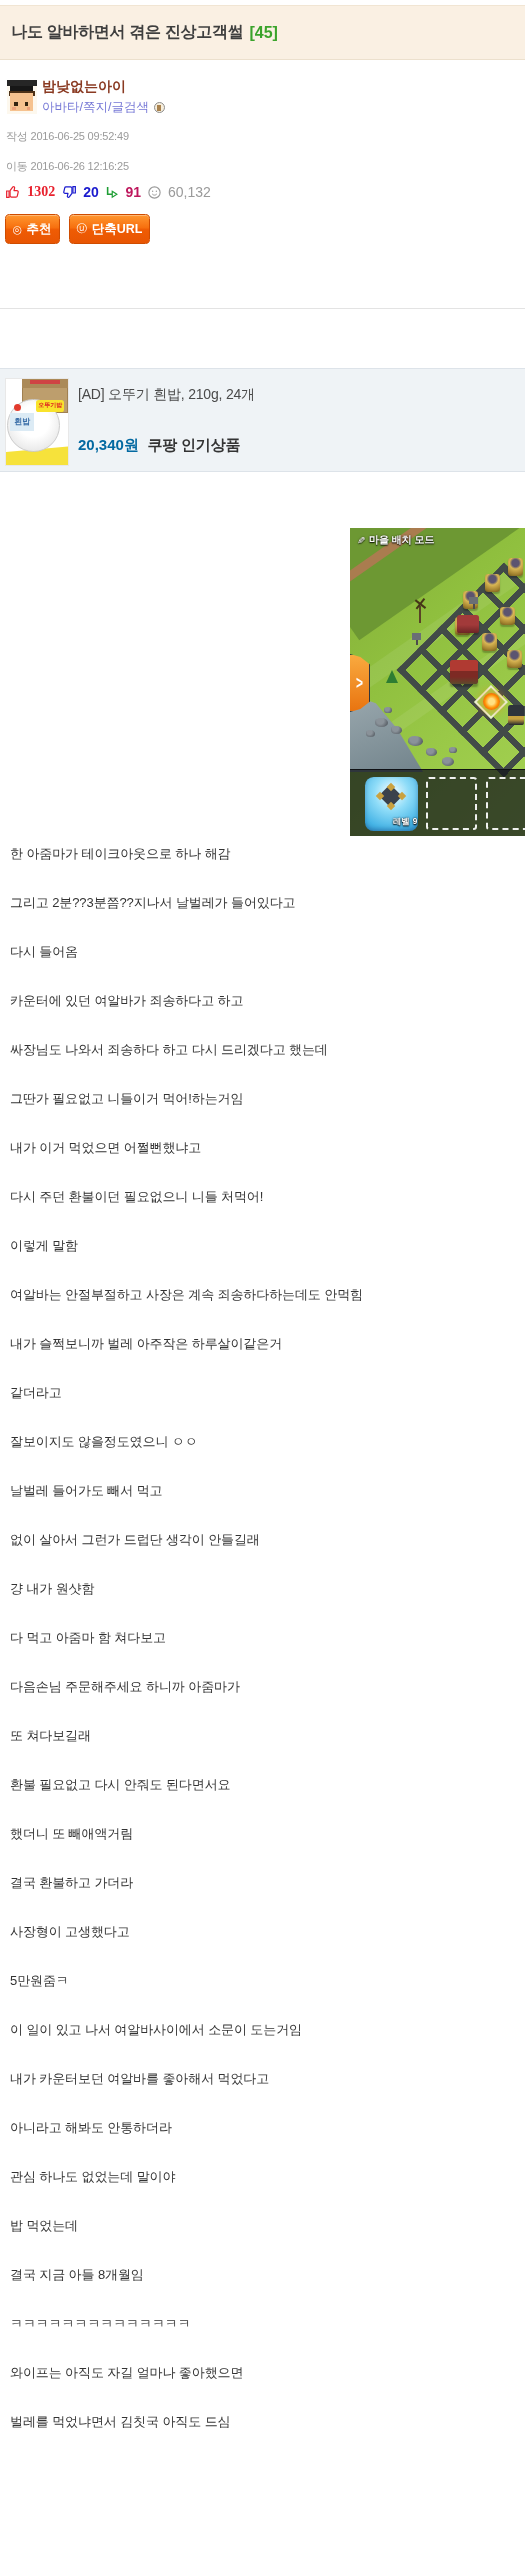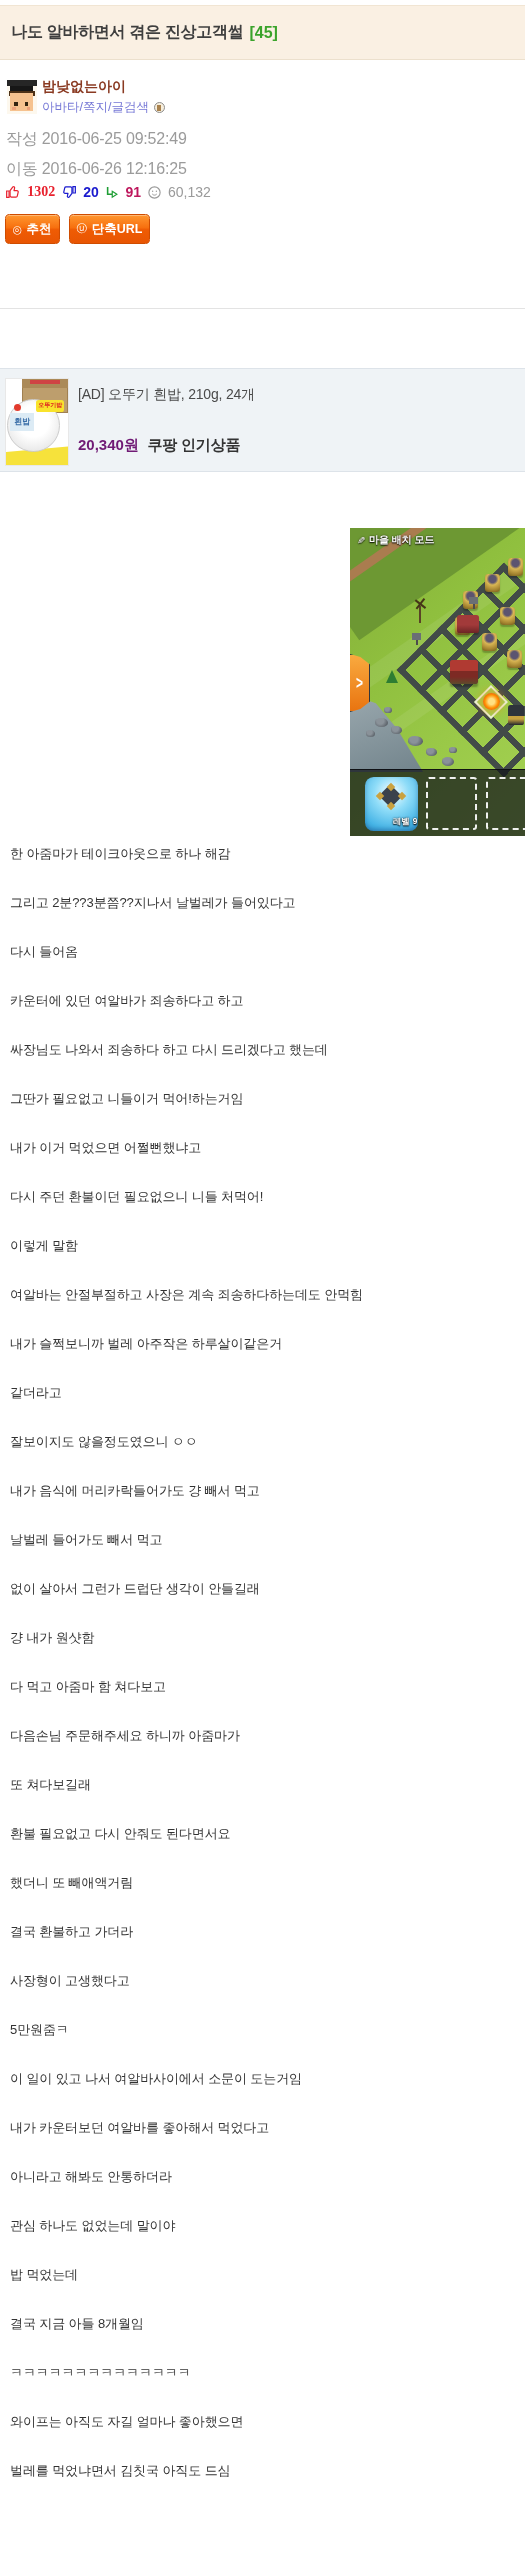--- a/index.html
+++ b/index.html
@@ -29,21 +29,21 @@
   .avatar .blush { position:absolute; top:14px; width:3.3px; height:2.6px; background:#eda27b; }
   .avatar .blush.l { left:2.6px; } .avatar .blush.r { left:17px; }
 
   .author-name { position:absolute; left:42px; top:78px; font-size:14px; font-weight:bold; color:#8a3a22; }
   .author-links { position:absolute; left:42px; top:99px; font-size:12.5px; color:#7577d6; display:flex; align-items:center; gap:4.6px; }
   .member-icon { width:11.2px; height:11.2px; border-radius:50%; border:1.3px solid #8d8d8d; background:#f6eedd;
     display:inline-flex; align-items:center; justify-content:center; }
   .member-icon i { width:4px; height:6px; background:#a9824e; display:block; }
 
   
-  .date-row { position:absolute; left:6px; font-size:16px; color:#9b9b9b; letter-spacing:-0.2px; }
+  .date-row { position:absolute; left:6px; font-size:11px; color:#9b9b9b; letter-spacing:-0.2px; }
   .date-created { top:129px; } .date-moved { top:159px; }
   .votes { position:absolute; left:5.3px; top:184px; display:flex; align-items:center; gap:6px; font-size:14px; font-weight:bold; }
   .votes svg { display:block; }
   .v-up { color:#e8212e;font-family:Liberation Serif, serif; } .v-down { color:#1a1ace; } .v-re { color:#be185d;text-align:right; }
   .v-views { color:#9a9a9a; font-weight:normal; }
 
   
   .btn {
     position:absolute; top:214px; height:30px; border-radius:4.6px;
     background:linear-gradient(180deg,#ff9730 0%,#f7700f 45%,#ef5c04 52%,#e85503 100%);
@@ -55,21 +55,21 @@
   .btn-rec { left:4.6px;  width:55px; }
   .btn-url { left:69px; width:81px; }
 
   .divider { position:absolute; left:0; top:308px; width:526px; height:1.3px; background:#e3e3e3; }
 
   
   .ad { position:absolute; left:0; top:368px; width:526px; height:104px; background:#eff3f6;
         border-top:0.7px solid #dde3e9; border-bottom:0.7px solid #dde3e9; }
   .ad-title { position:absolute; left:78px; top:17px; font-size:14px; color:#4a4a4a; letter-spacing:-0.2px; }
   .ad-price-row { position:absolute; left:78px; top:67px; display:flex; gap:8.6px; align-items:baseline; }
-  .ad-price { color:#701a75; font-size:15px; font-weight:bold; }
+  .ad-price { color:#0369a1; font-size:15px; font-weight:bold; }
   .ad-src   { color:#333;    font-size:15px; font-weight:bold; letter-spacing:-0.2px; }
 
   .prod { position:absolute; left:5.3px; top:8.6px; width:64px; height:88px; background:#fff; overflow:hidden; border:0.7px solid #e8e8e8; }
   .prod .box   { position:absolute; right:0.7px; top:0.7px; width:46px; height:34px; background:#bd9e6d; border:0.7px solid #a08051; }
   .prod .flap  { position:absolute; right:0.7px; top:0.7px; width:46px; height:8.6px; background:#ab8a58; }
   .prod .tape  { position:absolute; right:8px; top:1.3px; width:30px; height:4.6px; background:#cf4444; }
   .prod .bowl  { position:absolute; left:0.7px; top:20px; width:53px; height:53px; border-radius:50%;
                  background:radial-gradient(circle at 50% 42%, #ffffff 0 40%, #ededed 70%, #d9d9d9 100%);
                  border:0.7px solid #ccc; }
   .prod .ottogi{ position:absolute; left:8px; top:25px; width:7.2px; height:7.2px; border-radius:50%; background:#e23b2e; }
@@ -306,21 +306,20 @@
     <p>카운터에 있던 여알바가 죄송하다고 하고</p>
     <p>싸장님도 나와서 죄송하다 하고 다시 드리겠다고 했는데</p>
     <p>그딴가 필요없고 니들이거 먹어!하는거임</p>
     <p>내가 이거 먹었으면 어쩔뻔했냐고</p>
     <p>다시 주던 환불이던 필요없으니 니들 처먹어!</p>
     <p>이렇게 말함</p>
     <p>여알바는 안절부절하고 사장은 계속 죄송하다하는데도 안먹힘</p>
     <p>내가 슬쩍보니까 벌레 아주작은 하루살이같은거</p>
     <p>같더라고</p>
     <p>잘보이지도 않을정도였으니 ㅇㅇ</p>
-    <p>내가 음식에 머리카락들어가도 걍 빼서 먹고</p>
     <p>날벌레 들어가도 빼서 먹고</p>
     <p>없이 살아서 그런가 드럽단 생각이 안들길래</p>
     <p>걍 내가 원샷함</p>
     <p>다 먹고 아줌마 함 쳐다보고</p>
     <p>다음손님 주문해주세요 하니까 아줌마가</p>
     <p>또 쳐다보길래</p>
     <p>환불 필요없고 다시 안줘도 된다면서요</p>
     <p>했더니 또 빼애액거림</p>
     <p>결국 환불하고 가더라</p>
     <p>사장형이 고생했다고</p>

